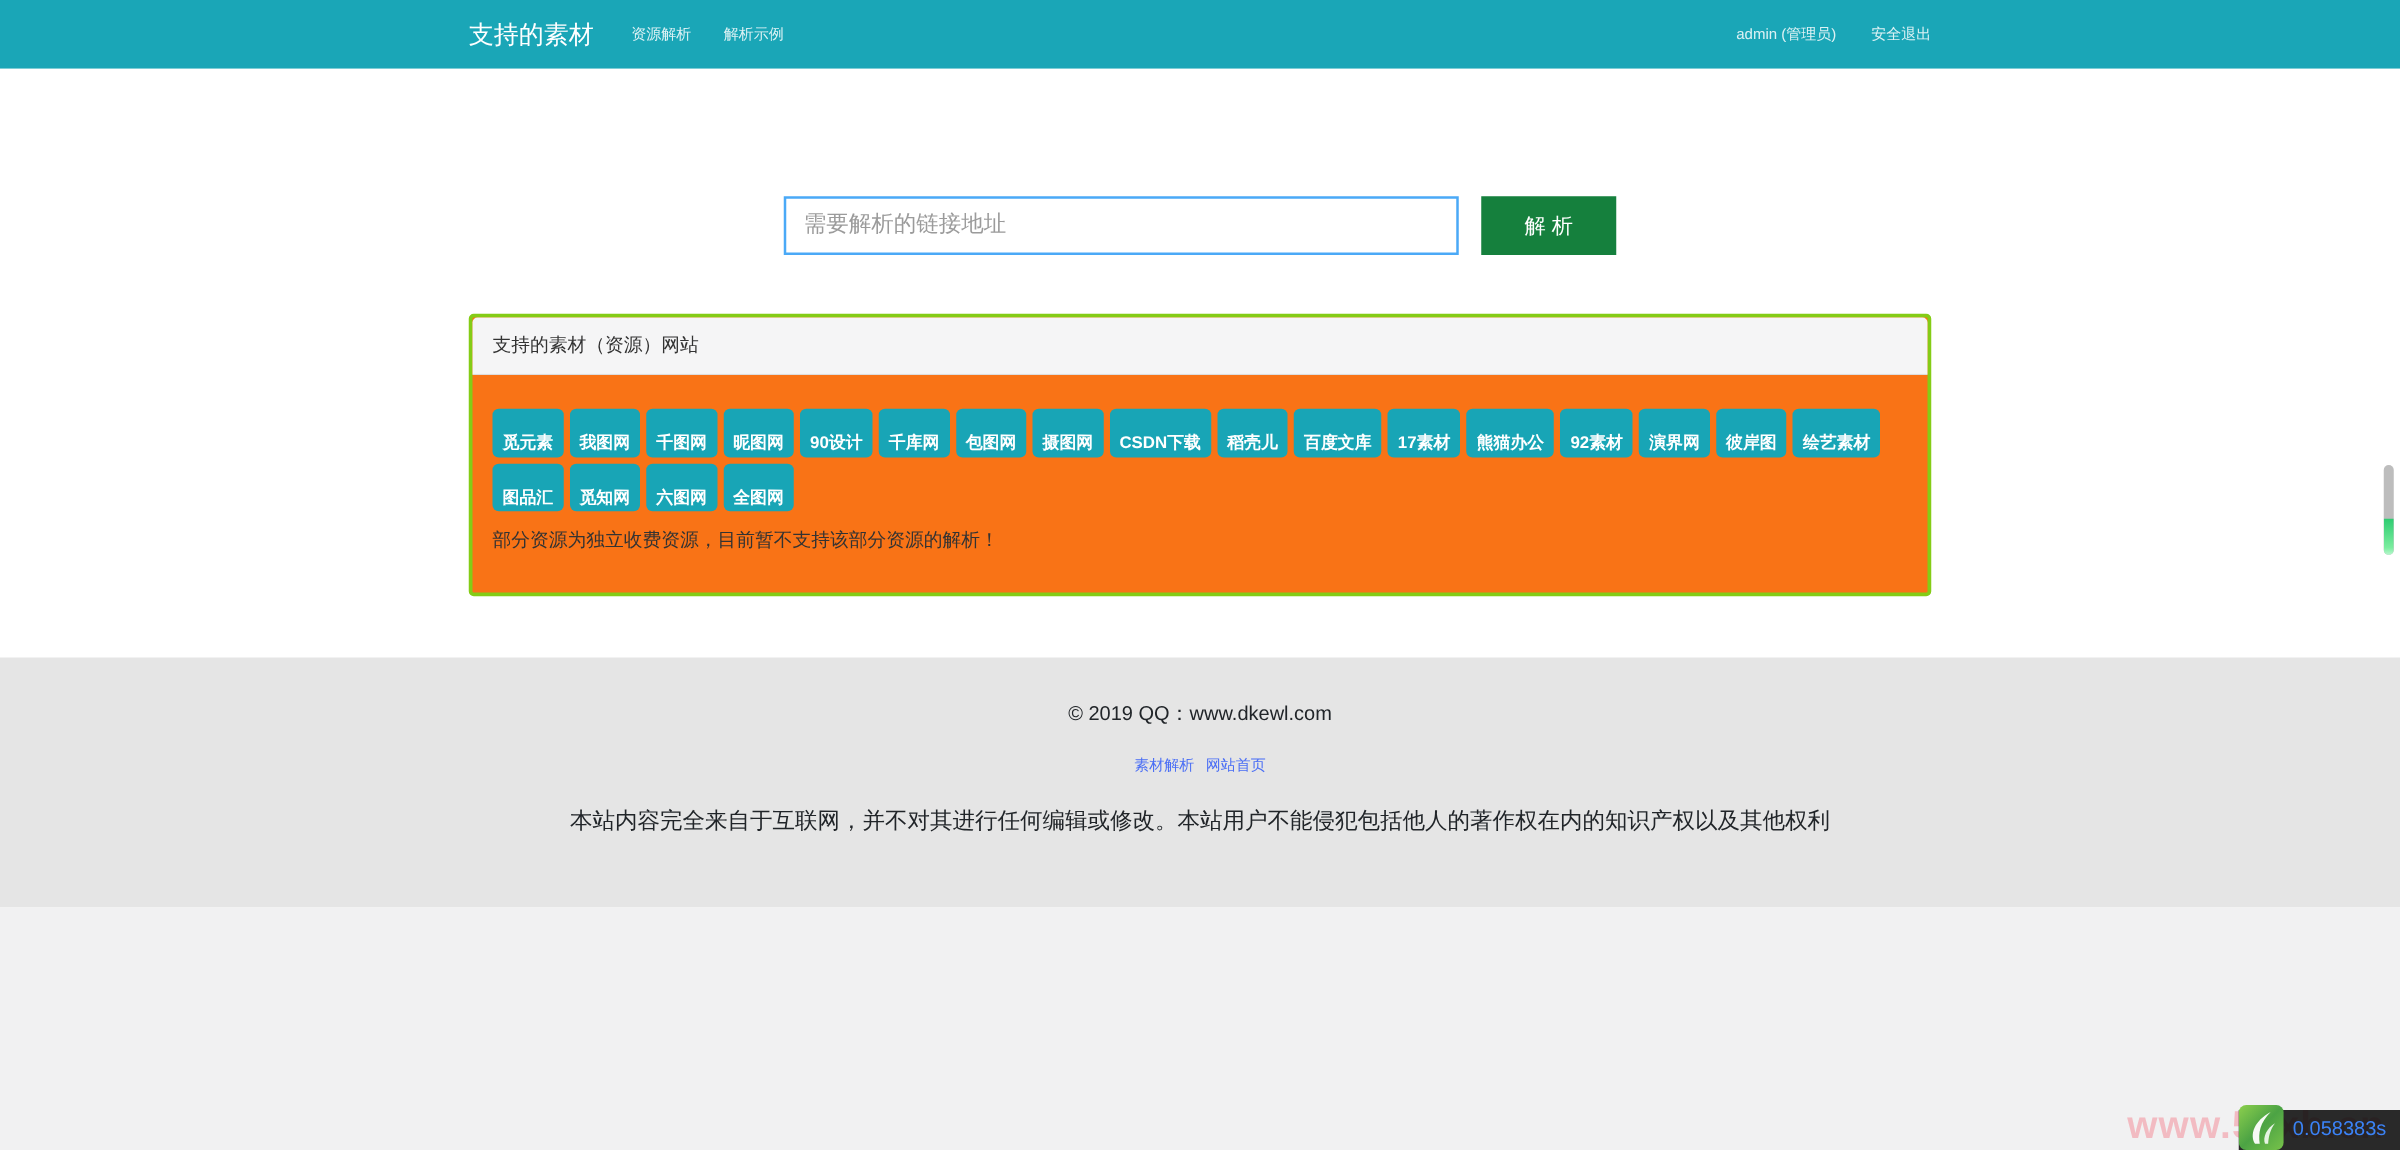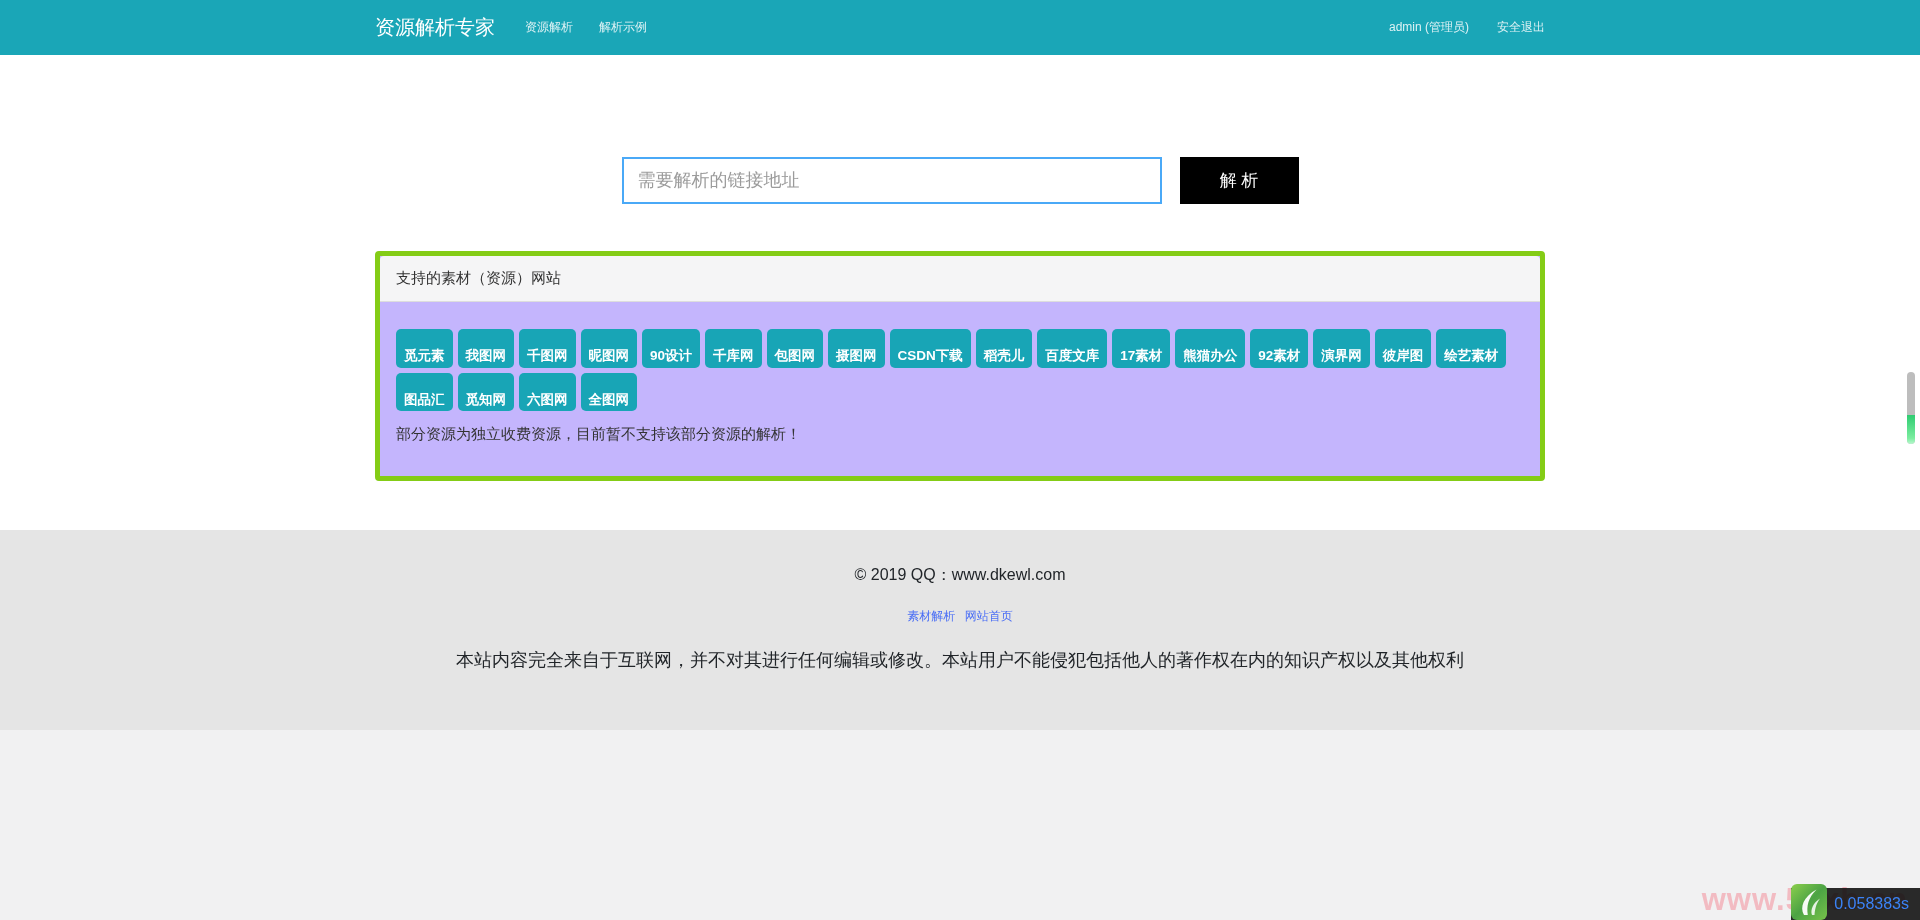--- a/index.html
+++ b/index.html
@@ -32,29 +32,29 @@
   }
   .parse-input {
     width:540px; height:47px;
     border:2px solid #4aa9f7; border-radius:0;
     padding:0 14px; font-size:18px; color:#333;
     outline:none;
     font-family:Liberation Mono, monospace;
   }
   .parse-input::placeholder { color:#9b9b9b; }
   .parse-btn {
-    width:119px; height:47px; margin-left:18px;
-    background:#000000; color:#fff; border:none;
+    width:108px; height:47px; margin-left:18px;
+    background:#15803d; color:#fff; border:none;
     font-size:17px; cursor:pointer;
     font-family:"Liberation Sans","DejaVu Sans",sans-serif;
   }
   
   .panel {
     width:1170px; margin:47px auto 0;
-    background:#c4b5fd; border:5px solid #84cc16; border-radius:4px;
+    background:#f97316; border:3px solid #84cc16; border-radius:4px;
   }
   .panel-header {
     background:#f5f5f6; border-bottom:1px solid #ddd;
     border-radius:4px 4px 0 0;
     padding:13px 16px; font-size:15px; color:#333;
   }
   .panel-body { padding:27px 16px 32px 16px; }
   .badges { display:flex; flex-wrap:wrap; gap:5px; }
   .badge {
     display:inline-block; background:#18a5b6; color:#fff;
@@ -100,21 +100,21 @@
   .timer-text {
     color:#3b82f6; font-size:16px; line-height:32px; margin-left:7px;
     font-family:Liberation Sans, sans-serif;
   }
 </style>
 </head>
 <body>
 
 <div class="navbar">
   <div class="navbar-inner">
-    <a class="brand">资源解析专家</a>
+    <a class="brand">支持的素材</a>
     <a class="nav-link">资源解析</a>
     <a class="nav-link">解析示例</a>
     <div class="nav-right">
       <a class="nav-link">admin (管理员)</a>
       <a class="nav-link">安全退出</a>
     </div>
   </div>
 </div>
 
 <div class="main">

